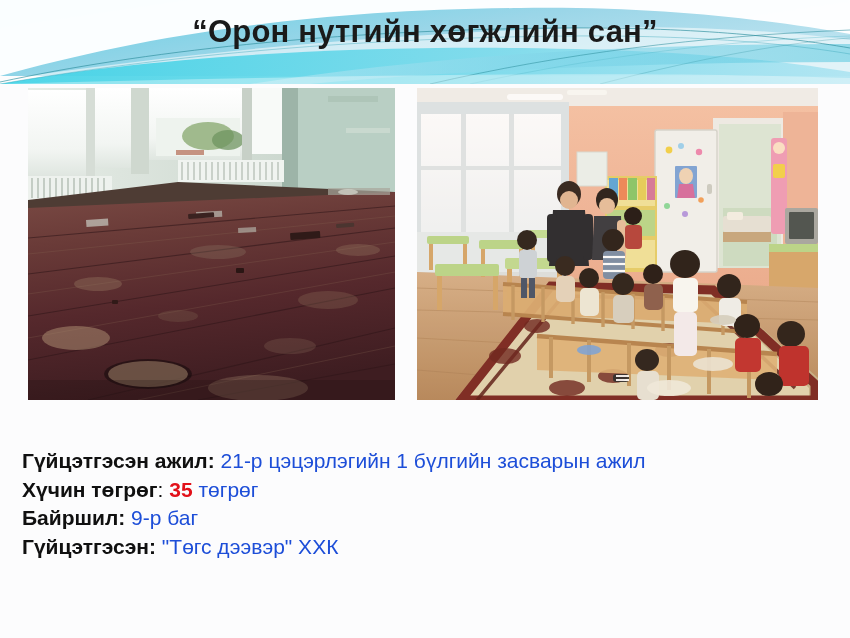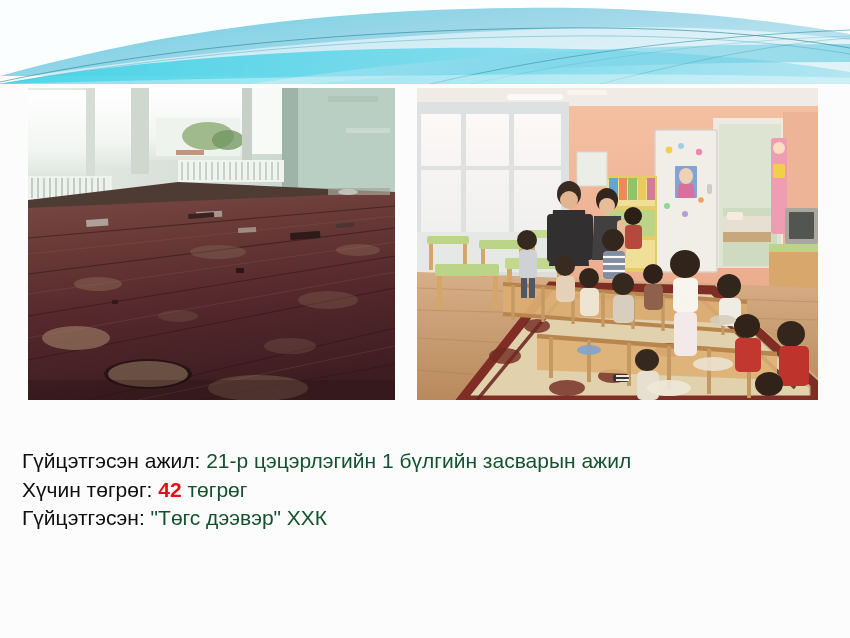--- a/index.html
+++ b/index.html
@@ -76,26 +76,26 @@
     width: 810px;
   }
   .info-line {
     font-size: 21px;
     line-height: 28.5px;
     color: #151515;
     white-space: nowrap;
     font-family: "Liberation Sans", sans-serif;
   }
   .lbl {
-    font-weight: normal;
+    font-weight: bold;
     color: #101010;
   }
   .val {
     font-weight: normal;
-    color: #14532d;
+    color: #1d4ed8;
   }
   .val-red {
     font-weight: bold;
     color: #e21019;
   }
   .sep {
     font-weight: normal;
     color: #101010;
   }
 </style>
@@ -135,20 +135,21 @@
 
     <path d="M0,82 C140,52 330,30 560,28 C690,27 780,36 850,48" fill="none" stroke="#2e8f9e" stroke-width="0.9" opacity="0.75"></path>
     <path d="M0,84 C150,58 340,38 570,36 C700,35 790,44 850,54" fill="none" stroke="#3aa6b9" stroke-width="0.7" opacity="0.6"></path>
     <path d="M430,84 C560,54 700,36 850,30" fill="none" stroke="#2e8f9e" stroke-width="0.8" opacity="0.7"></path>
     <path d="M470,84 C600,56 730,40 850,36" fill="none" stroke="#54b9c9" stroke-width="0.6" opacity="0.6"></path>
     <path d="M600,84 C700,58 790,42 850,38" fill="none" stroke="#2e8f9e" stroke-width="0.6" opacity="0.5"></path>
 
     <path d="M0,84 L850,84 L850,78 C620,70 300,76 0,84 Z" fill="#ffffff" opacity="0.35"></path>
   </svg>
 
+  <div class="slide-title">“Орон нутгийн хөгжлийн сан”</div>
 </div>
 
 <div class="photos-row">
 
   <div class="photo photo-left">
     <svg viewBox="0 0 367 312" preserveAspectRatio="none">
       <defs>
         <linearGradient id="winGlow" x1="0" y1="0" x2="0" y2="1">
           <stop offset="0%" stop-color="#ffffff"></stop>
           <stop offset="70%" stop-color="#f2f5f2"></stop>
@@ -497,22 +498,25 @@
   </div>
 </div>
 
 <div class="info-block">
 
   <div class="info-line">
     <span class="lbl">Гүйцэтгэсэн ажил:</span><span class="sep"></span><span class="val"> 21-р цэцэрлэгийн 1 бүлгийн засварын ажил</span>
   </div>
 
   <div class="info-line">
-    <span class="lbl">Хүчин төгрөг</span><span class="sep">:</span><span class="val"> </span><span class="val-red">42</span><span class="val"> төгрөг</span>
+    <span class="lbl">Хүчин төгрөг</span><span class="sep">:</span><span class="val"> </span><span class="val-red">35</span><span class="val"> төгрөг</span>
   </div>
 
 
+  <div class="info-line">
+    <span class="lbl">Байршил:</span><span class="sep"></span><span class="val"> 9-р баг</span>
+  </div>
 
   <div class="info-line">
     <span class="lbl">Гүйцэтгэсэн:</span><span class="sep"></span><span class="val"> "Төгс дээвэр" ХХК</span>
   </div>
 
 </div>
 
 </body></html>

